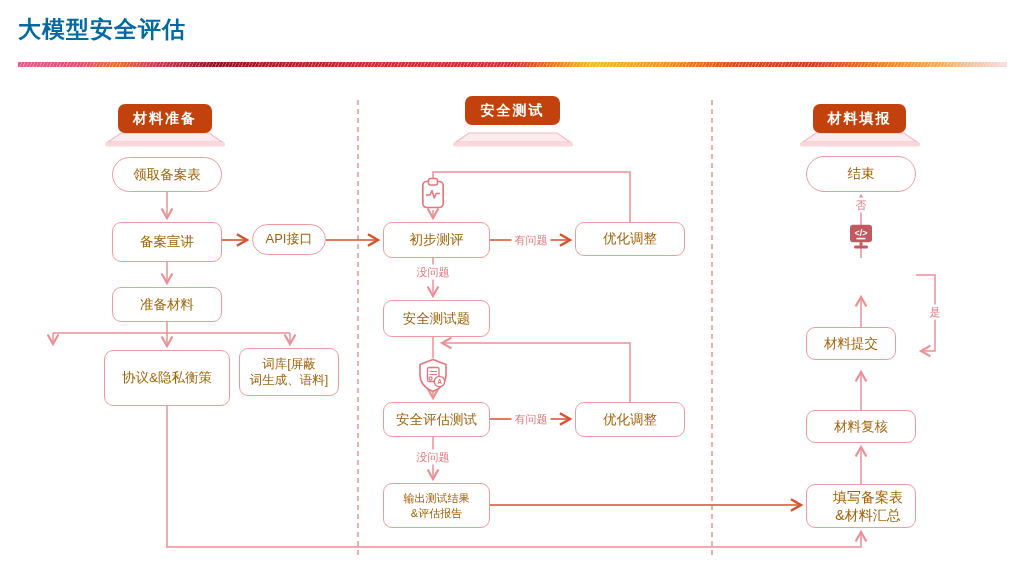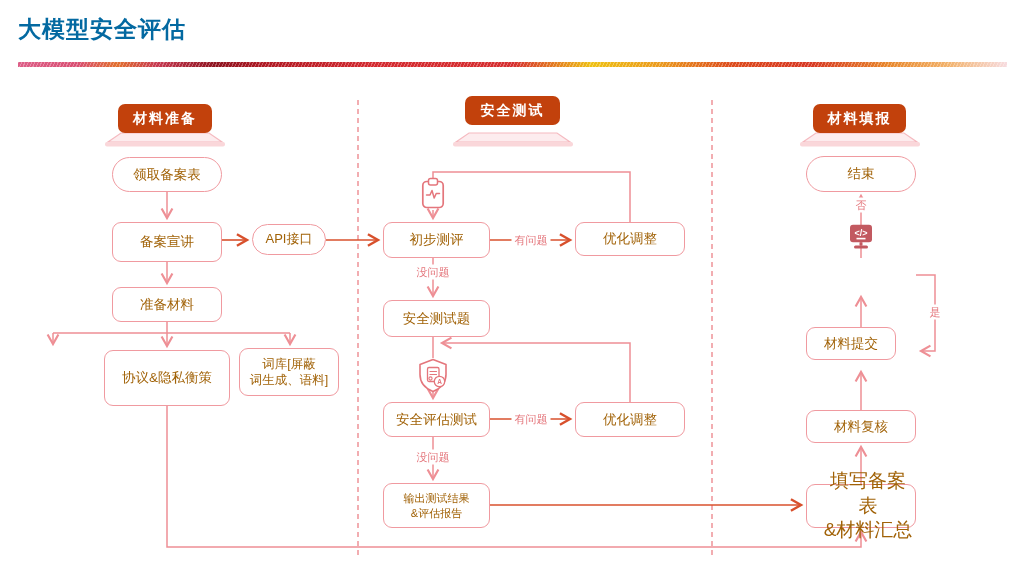--- a/index.html
+++ b/index.html
@@ -124,21 +124,21 @@
   <div class="node" style="left:575px;top:222px;width:110px;height:34px;">优化调整</div>
   <div class="node" style="left:383px;top:300px;width:107px;height:37px;">安全测试题</div>
   <div class="node" style="left:383px;top:402px;width:107px;height:35px;">安全评估测试</div>
   <div class="node" style="left:575px;top:402px;width:110px;height:35px;">优化调整</div>
   <div class="node" style="left:383px;top:483px;width:107px;height:45px;font-size:11px;">输出测试结果
 &amp;评估报告</div>
 
   <div class="node stadium" style="left:806px;top:156px;width:110px;height:36px;">结束</div>
   <div class="node" style="left:806px;top:327px;width:90px;height:33px;">材料提交</div>
   <div class="node" style="left:806px;top:410px;width:110px;height:33px;">材料复核</div>
-  <div class="node" style="left:806px;top:484px;width:110px;height:44px;font-size:19px;padding-left:14px;">填写备案表
+  <div class="node" style="left:806px;top:484px;width:110px;height:44px;font-size:14px;padding-left:14px;">填写备案表
 &amp;材料汇总</div>
 
   <span class="elabel" style="left:531px;top:240px;">有问题</span>
   <span class="elabel" style="left:433px;top:272px;">没问题</span>
   <span class="elabel" style="left:531px;top:419px;">有问题</span>
   <span class="elabel" style="left:433px;top:457px;">没问题</span>
   <span class="elabel" style="left:861px;top:205px;">否</span>
   <span class="elabel" style="left:935px;top:312px;">是</span>
 
   <svg class="icon" style="left:419px;top:177px;" width="28" height="33" viewBox="0 0 28 33">

